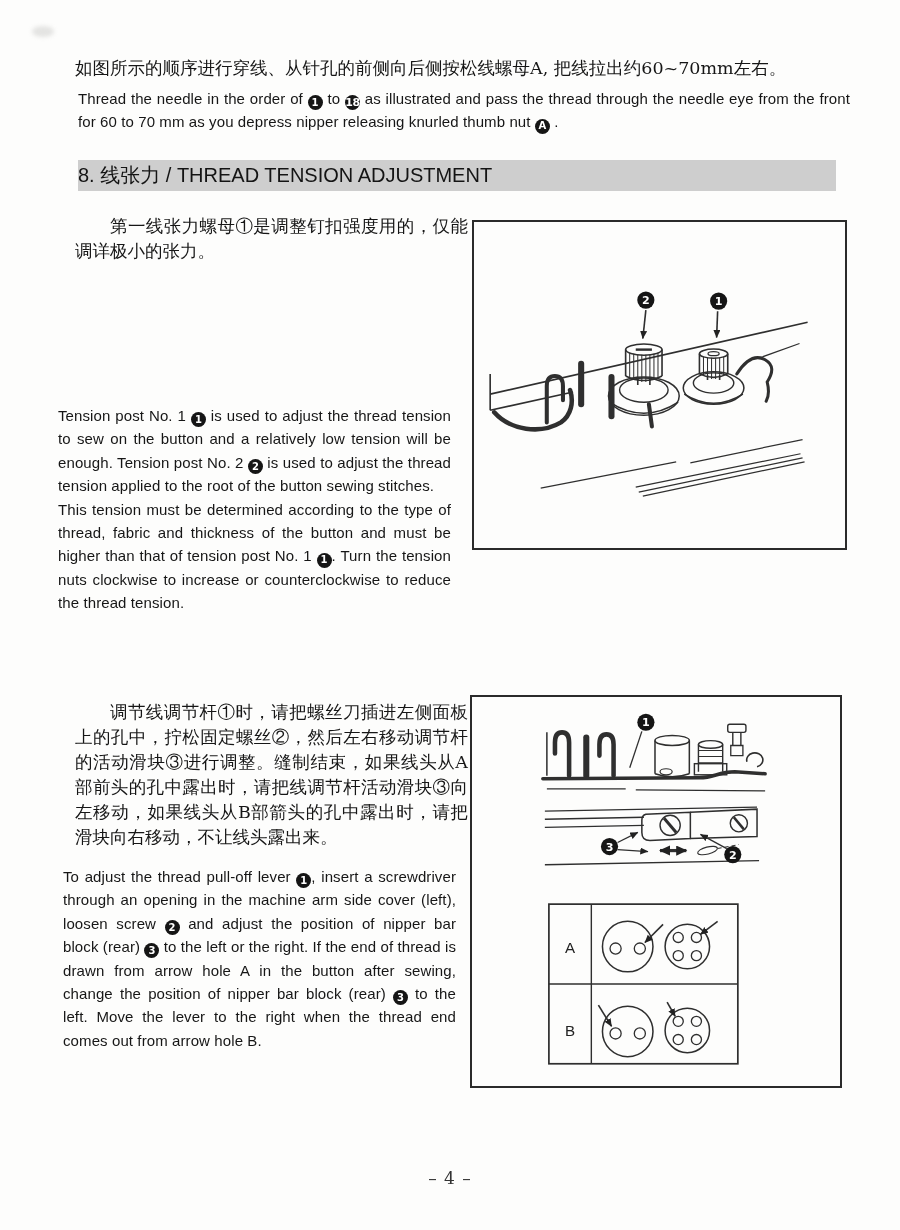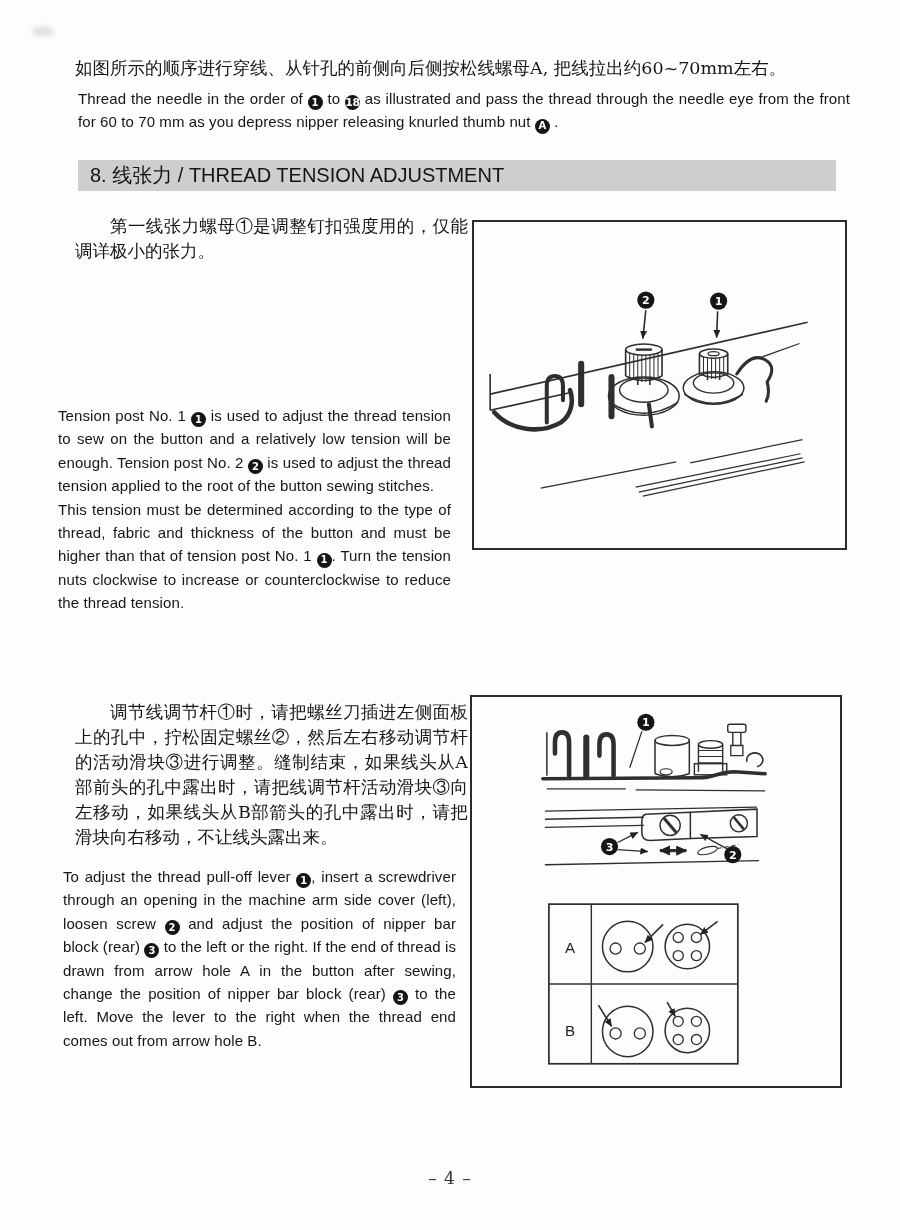--- a/index.html
+++ b/index.html
@@ -13,21 +13,21 @@
   }
   .en {
     font-family:"Liberation Sans","DejaVu Sans",sans-serif;
     font-size:15px; line-height:23.4px; text-align:justify; letter-spacing:.1px;
   }
   .abs { position:absolute; }
   p { margin:0; }
   .indent { text-indent:2em; }
   .sec-hdr {
     position:absolute; left:78px; width:758px; height:31px;
-    background:#cecece; box-sizing:border-box; padding-left:12px;
+    background:#cecece; box-sizing:border-box; padding-left:0;
     font-family:"Liberation Sans","DejaVu Sans",sans-serif;
     font-size:20px; line-height:31px; color:#141414; white-space:nowrap;
   }
   .figure-box {
     position:absolute; background:#fdfdfc; border:2px solid #2b2b2b;
   }
   .figure-box svg { display:block; width:100%; height:100%; }
   .nc {
     display:inline-flex; align-items:center; justify-content:center;
     width:15px; height:15px; border-radius:50%; background:#151515; color:#fff;

